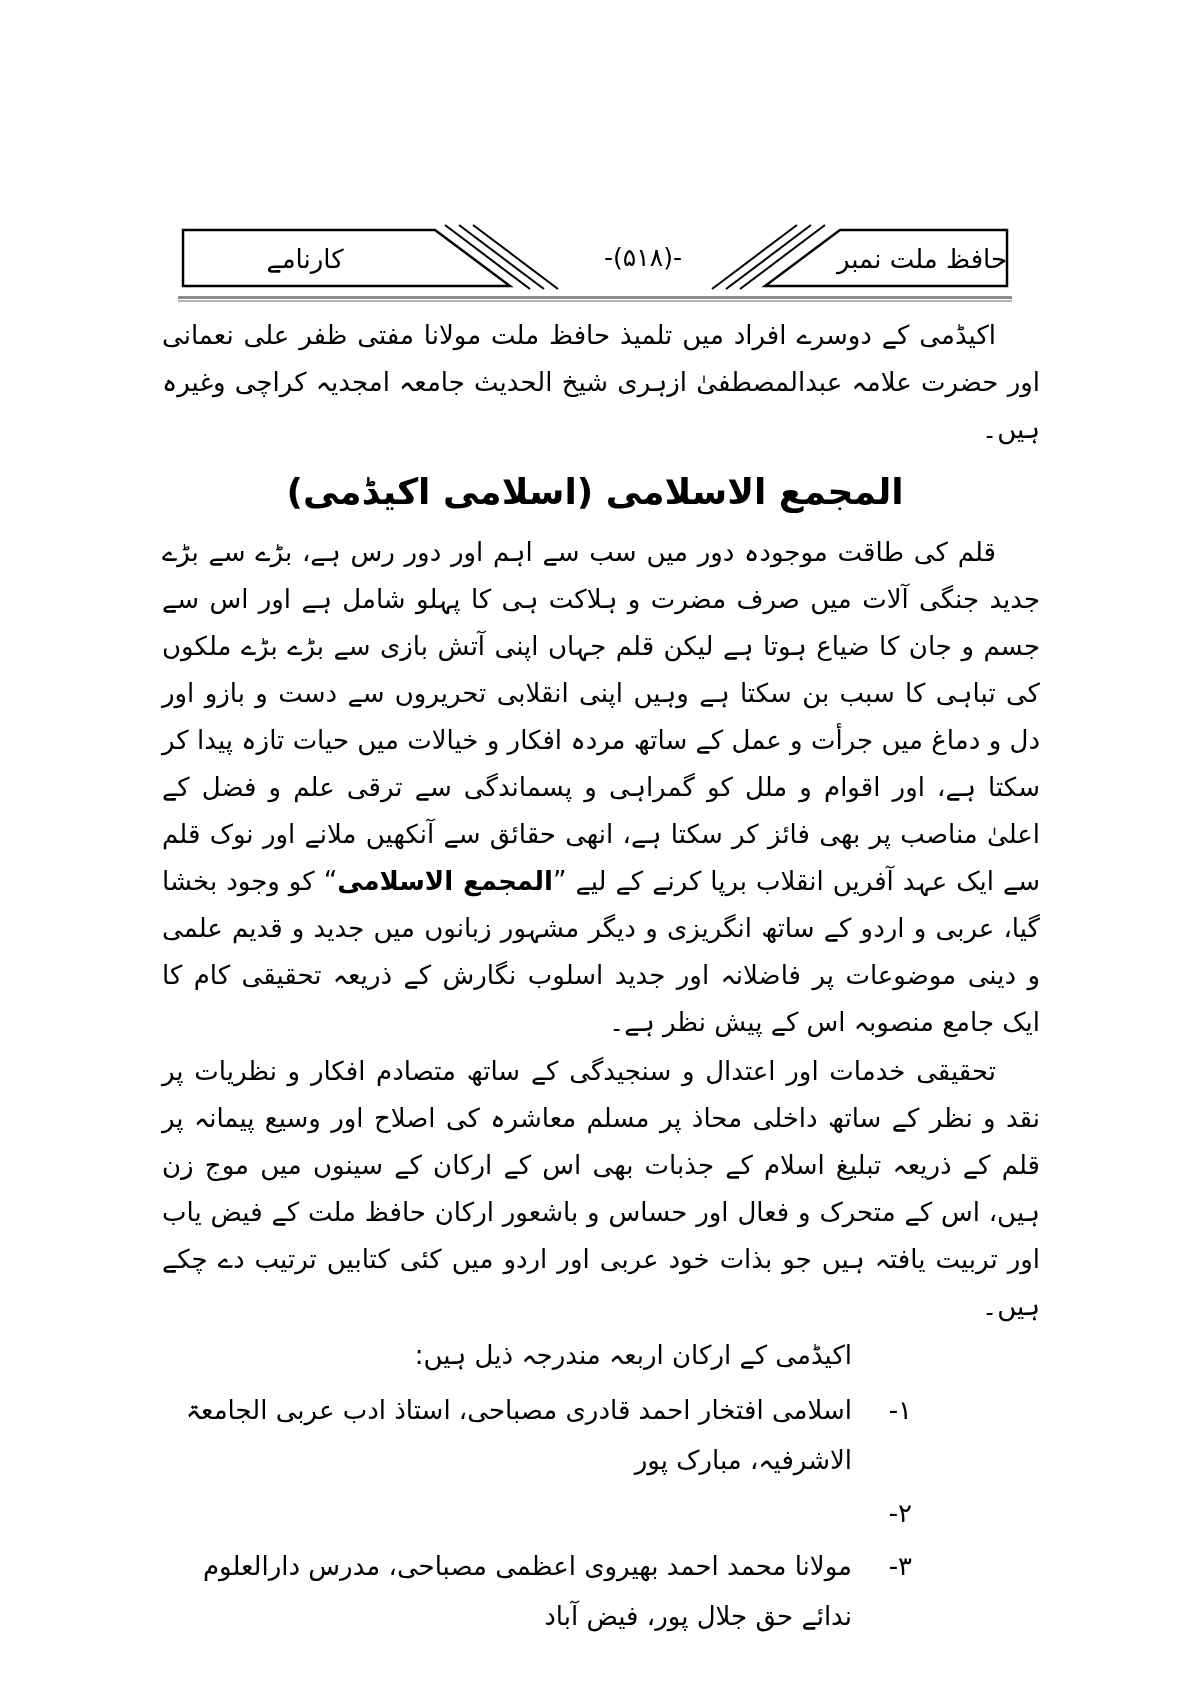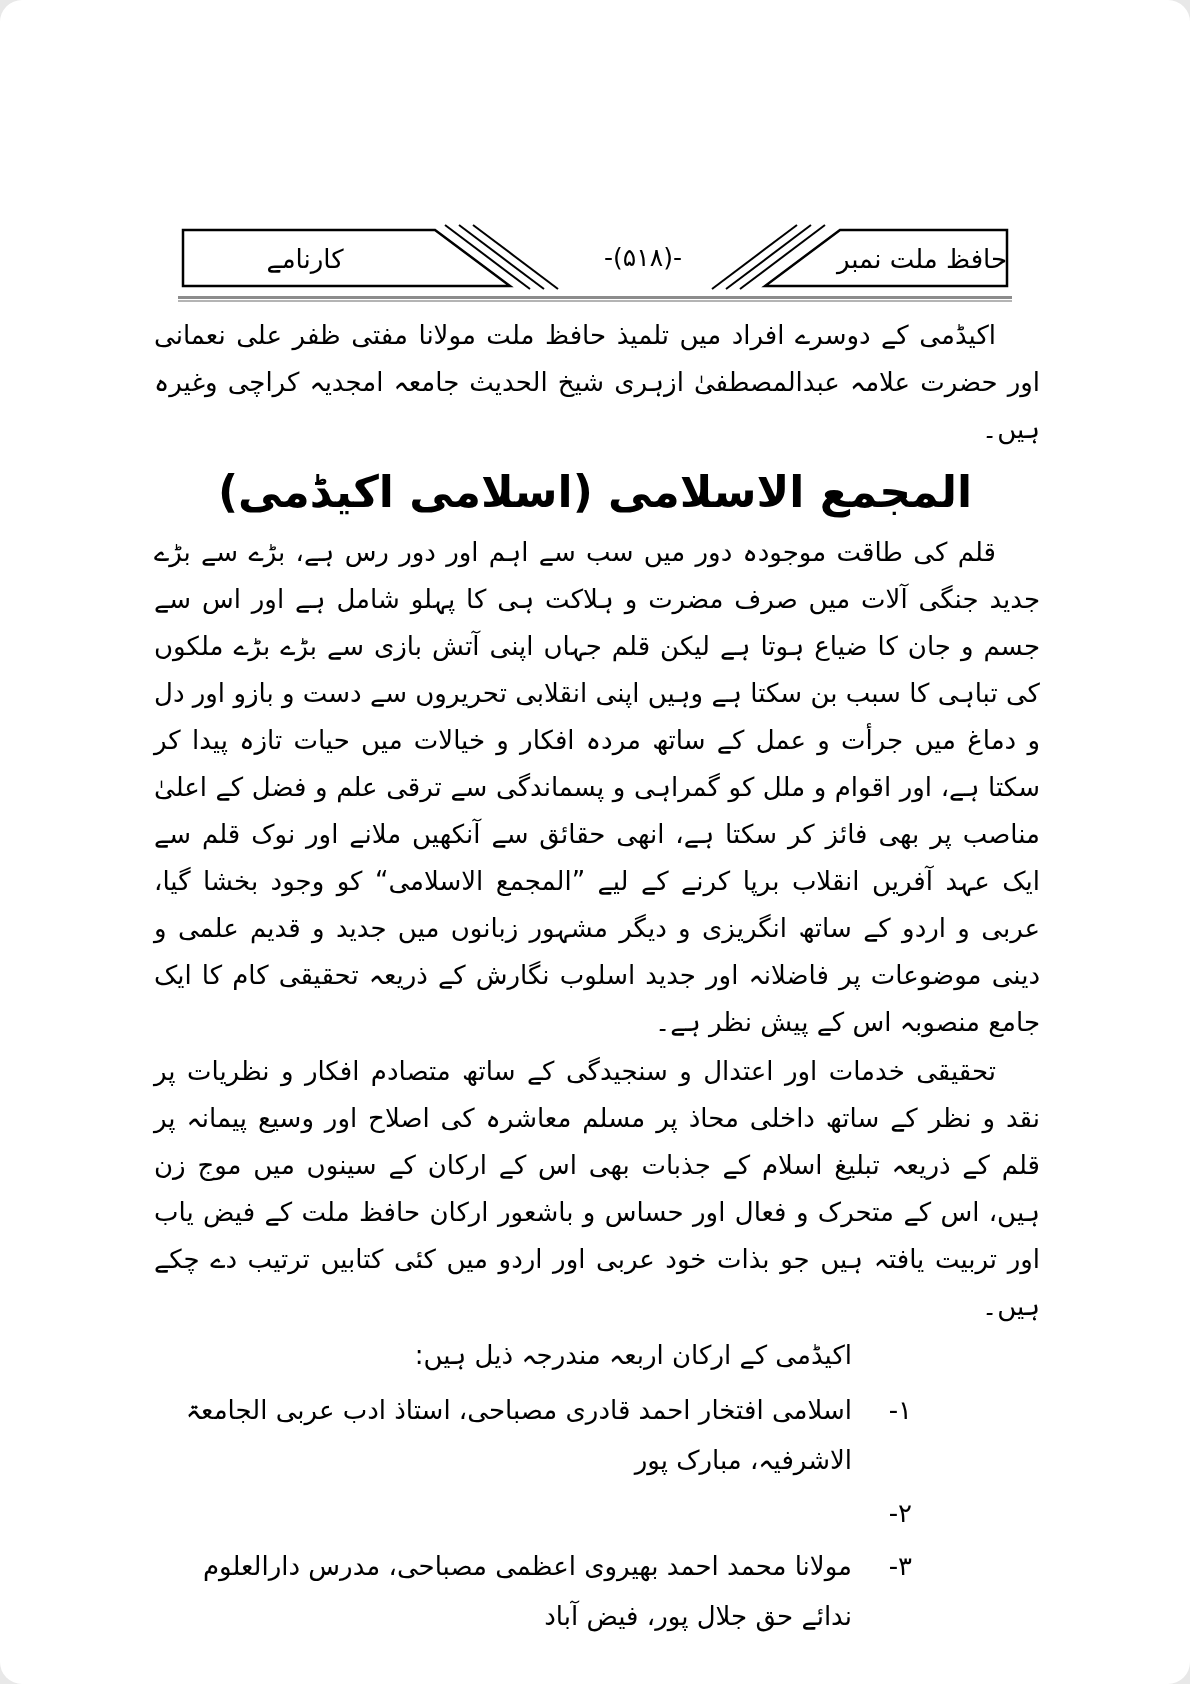--- a/index.html
+++ b/index.html
@@ -5,21 +5,20 @@
   html, body { margin: 0; padding: 0; background: #e8e8e8; }
   .page {
     position: relative;
     width: 1190px;
     height: 1684px;
     margin: 0 auto;
     background: #ffffff;
     font-family: "DejaVu Sans", sans-serif;
     color: #000000;
     overflow: hidden;
-    border-radius: 22px;
   }
   .header-wrap {
     position: absolute;
     top: 222px;
     left: 180px;
     width: 830px;
     height: 72px;
   }
   .rule {
     position: absolute;
@@ -34,30 +33,30 @@
   .content {
     position: absolute;
     top: 312px;
     right: 150px;
     width: 890px;
     direction: rtl;
     font-size: 26px;
     line-height: 47px;
     text-align: justify;
   }
-  .para { margin: 0 0 2px 4px; text-indent: 44px; }
+  .para { margin: 0 0 2px 12px; text-indent: 44px; }
   .section-heading {
     margin: 10px 0 8px 0;
-    font-size: 44px;
+    font-size: 36px;
     font-weight: bold;
     text-align: center;
     text-indent: 0;
     line-height: 58px;
   }
-  .emph { font-weight: normal; }
+  .emph { font-weight: bold; }
   .list-intro { margin: 2px 0 6px 0; text-indent: 188px; }
   .num-row {
     display: flex;
     gap: 24px;
     padding-right: 128px;
     line-height: 50px;
     margin-bottom: 3px;
     text-align: right;
   }
   .num-row .num { flex: 0 0 auto; min-width: 36px; }

